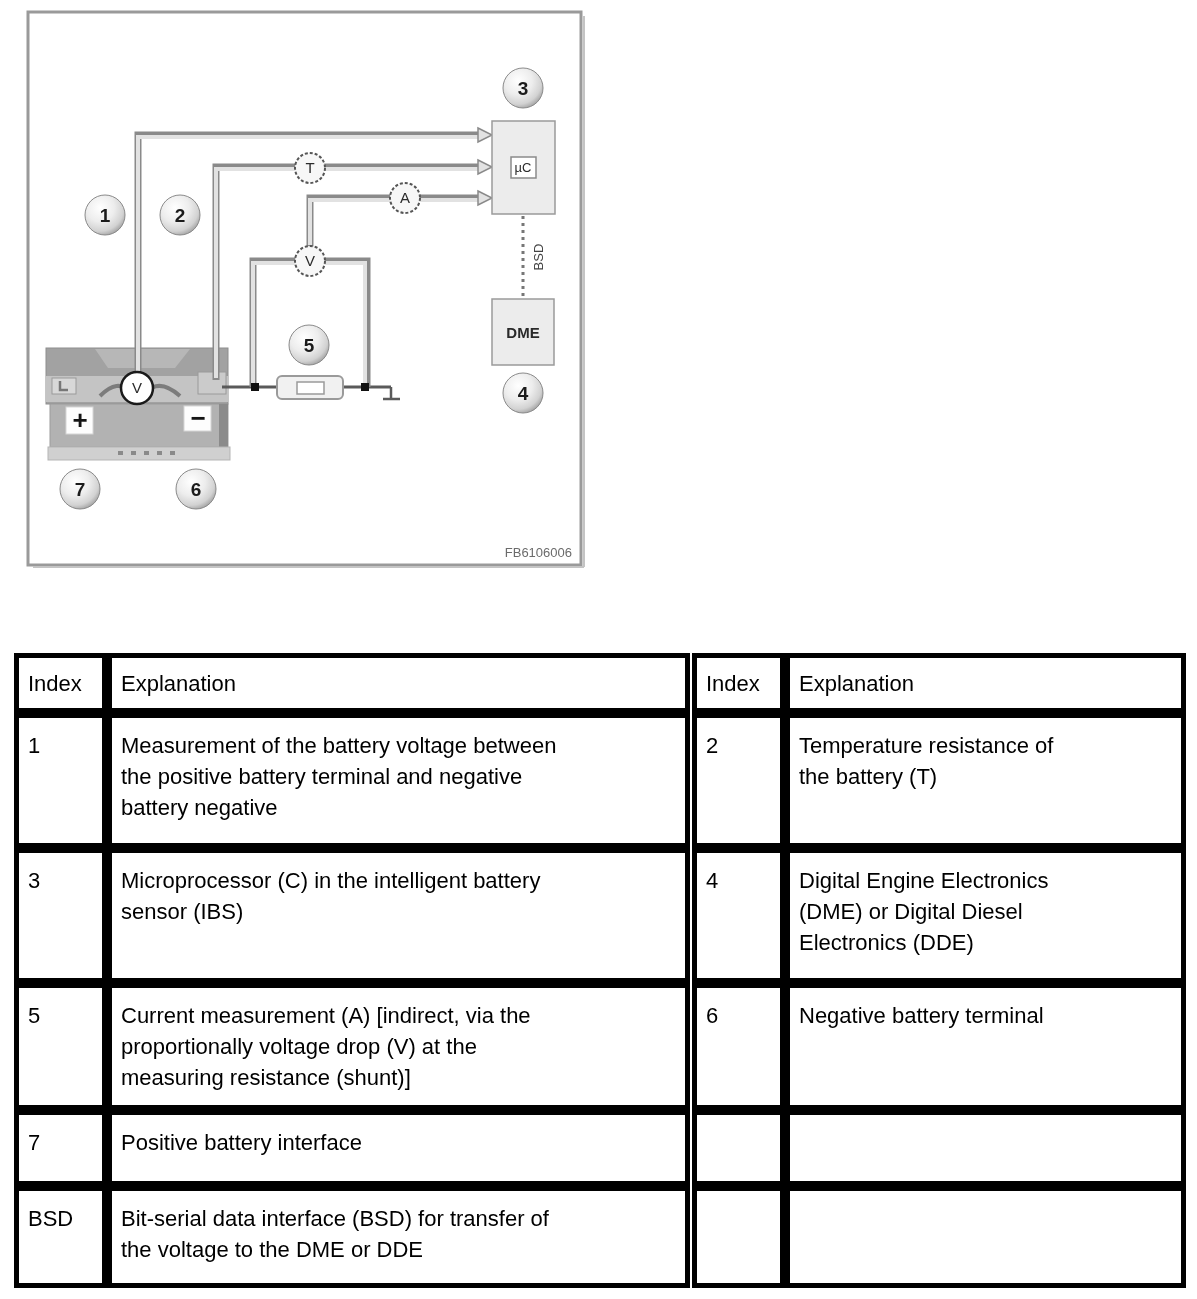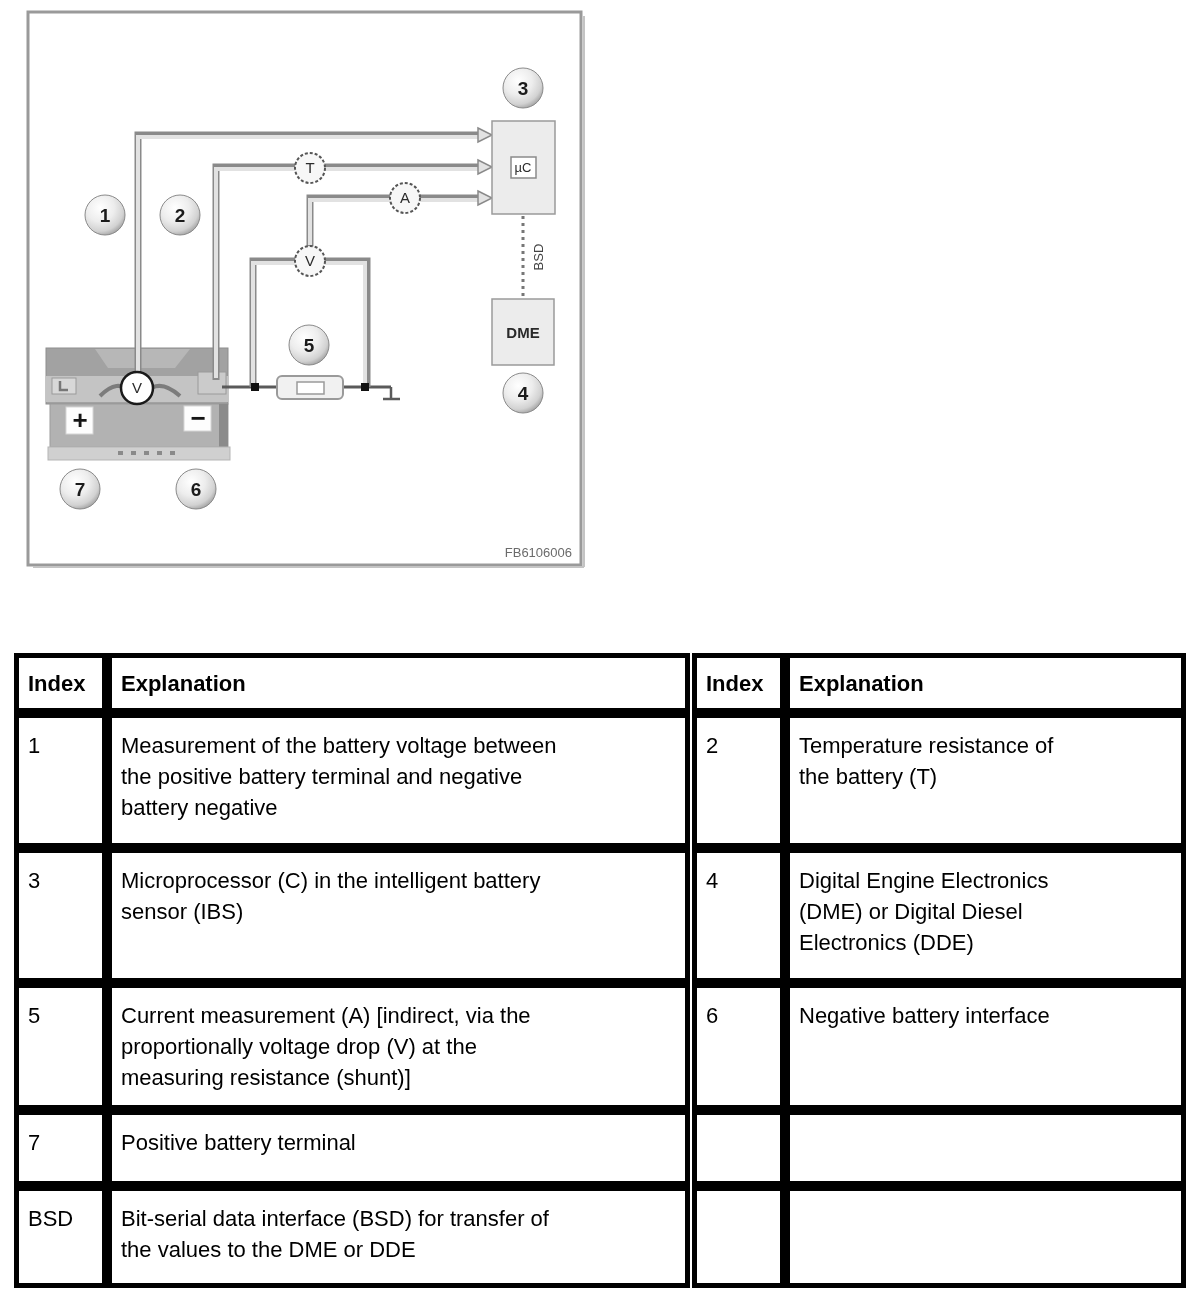--- a/index.html
+++ b/index.html
@@ -24,21 +24,21 @@
 
   
   .tables{position:absolute;left:14px;top:653px;display:flex;gap:2px;}
   table.legend{border-collapse:separate;border-spacing:0;table-layout:fixed;}
   table.legend th,table.legend td{
     border:5px solid #000;box-sizing:border-box;background:#fff;
     vertical-align:top;text-align:left;overflow:hidden;
     padding:12px 8px 8px 9px;
     font-size:22px;line-height:31px;white-space:pre-line;
   }
-  table.legend th{font-weight:bold;vertical-align:middle;white-space:normal;padding-top:0;padding-bottom:0;}
+  table.legend th{font-weight:normal;vertical-align:middle;white-space:normal;padding-top:0;padding-bottom:0;}
   .t-left{width:676px;}
   .t-right{width:494px;}
   .col-index{width:93px;}
   .h-head th{height:60px;}
   .h-r1 td{height:135px;}
   .h-r2 td{height:135px;}
   .h-r3 td{height:127px;}
   .h-r4 td{height:76px;}
   .h-r5 td{height:102px;}
 </style>
@@ -201,26 +201,26 @@
 sensor (IBS)</td>
     </tr>
     <tr class="h-r3">
       <td>5</td>
       <td>Current measurement (A) [indirect, via the
 proportionally voltage drop (V) at the
 measuring resistance (shunt)]</td>
     </tr>
     <tr class="h-r4">
       <td>7</td>
-      <td>Positive battery terminal</td>
+      <td>Positive battery interface</td>
     </tr>
     <tr class="h-r5">
       <td>BSD</td>
       <td>Bit-serial data interface (BSD) for transfer of
-the values to the DME or DDE</td>
+the voltage to the DME or DDE</td>
     </tr>
   </tbody>
     </table>
 
   <table class="legend t-right">
     <colgroup>
         <col class="col-index">
         <col>
       </colgroup>
     <tbody>
@@ -234,21 +234,21 @@
 the battery (T)</td>
     </tr>
     <tr class="h-r2">
       <td>4</td>
       <td>Digital Engine Electronics
 (DME) or Digital Diesel
 Electronics (DDE)</td>
     </tr>
     <tr class="h-r3">
       <td>6</td>
-      <td>Negative battery interface</td>
+      <td>Negative battery terminal</td>
     </tr>
     <tr class="h-r4">
       <td></td>
       <td></td>
     </tr>
     <tr class="h-r5">
       <td></td>
       <td></td>
     </tr>
   </tbody>

